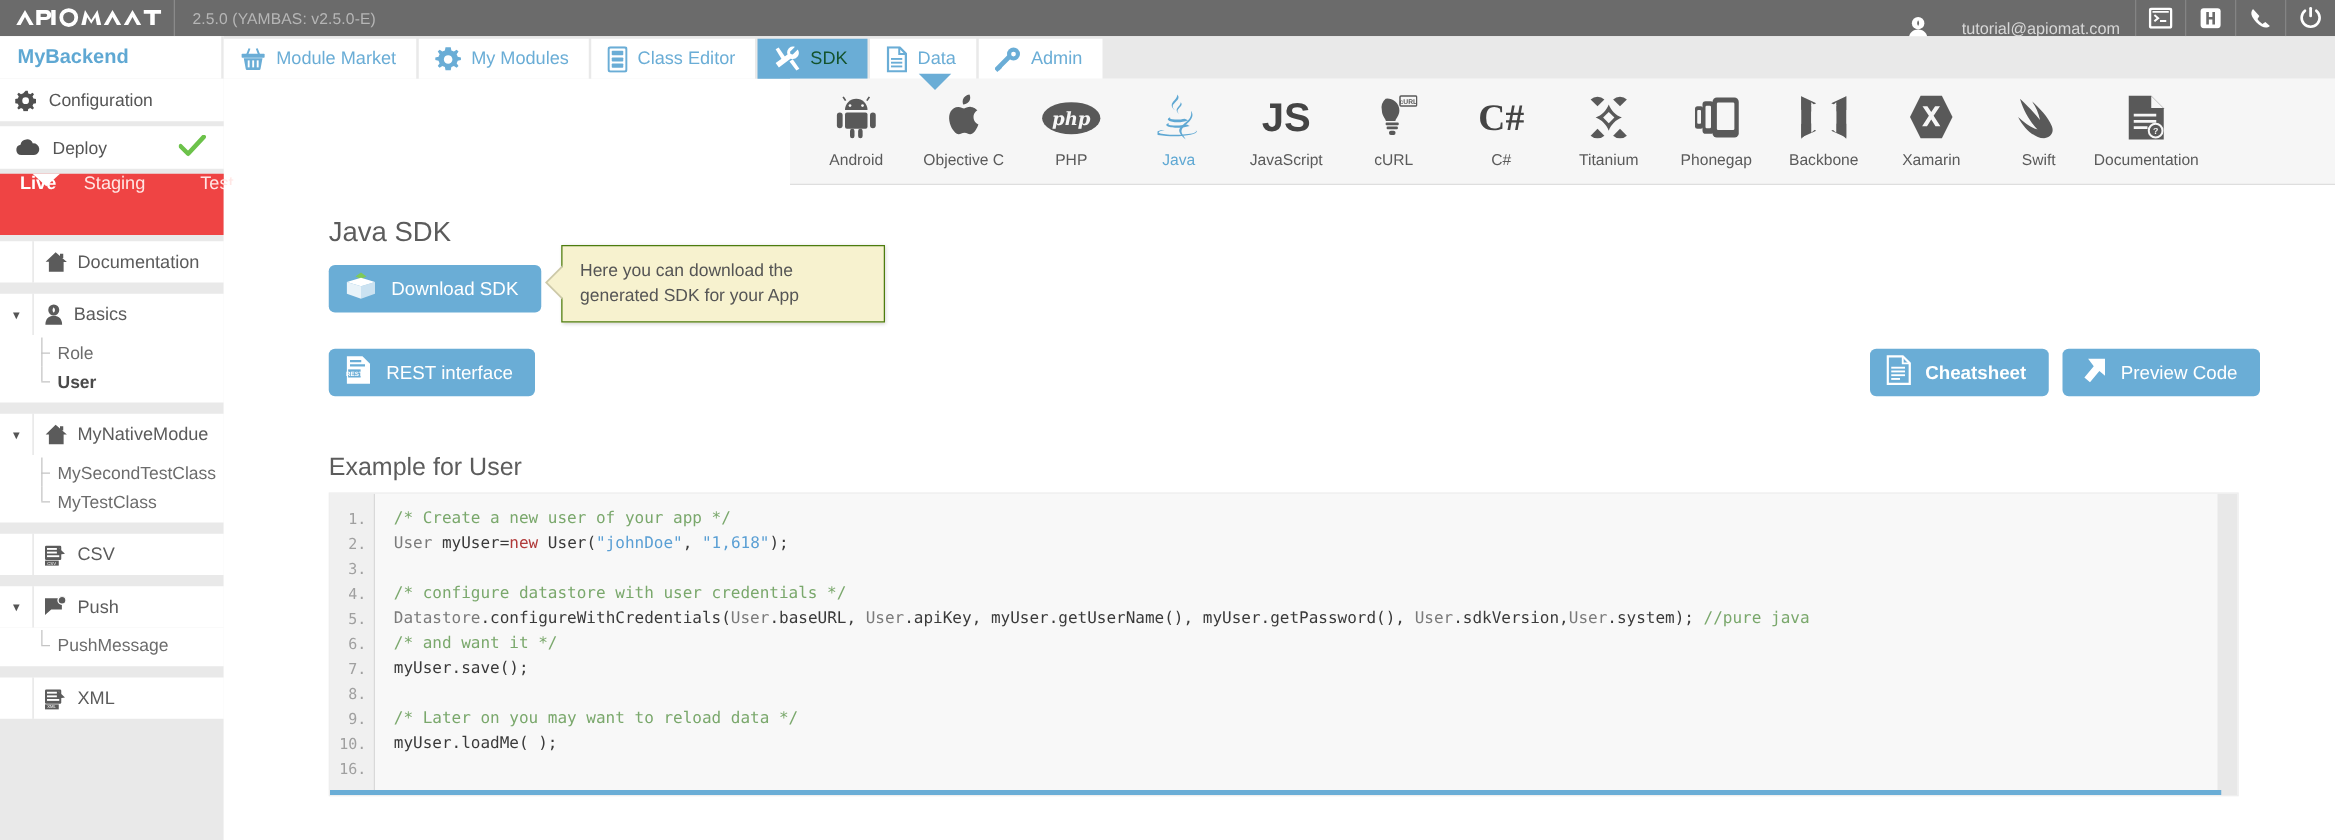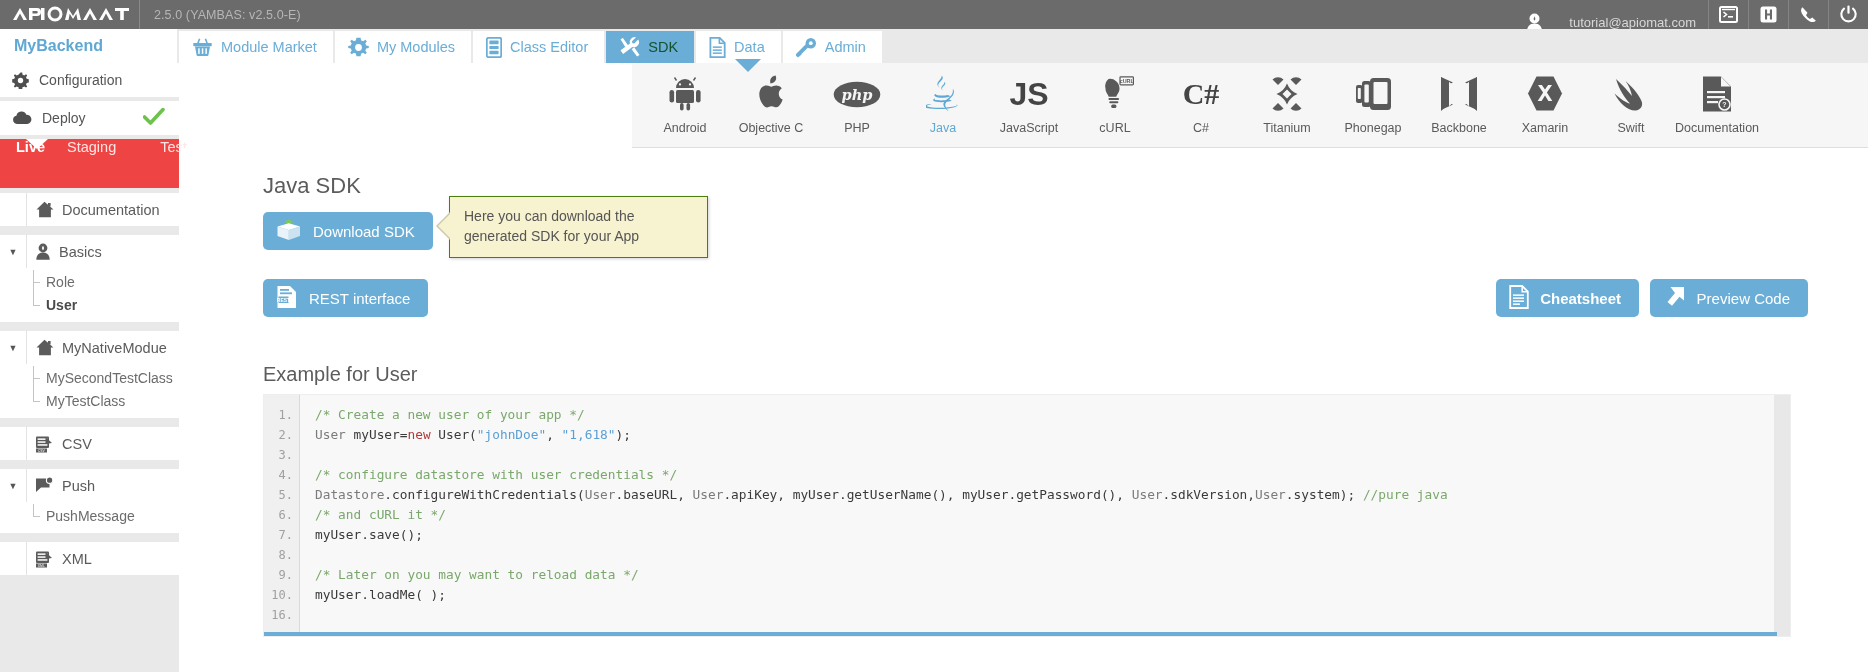--- a/index.html
+++ b/index.html
@@ -756,21 +756,21 @@
       <div>10.</div>
       <div>16.</div>
     </div>
 
     <div class="code-lines">
       <div class="ln"><span class="cm">/* Create a new user of your app */</span></div>
       <div class="ln"><span class="ty">User </span><span>myUser=</span><span class="kw">new</span><span> User(</span><span class="st">"johnDoe"</span><span>, </span><span class="st">"1,618"</span><span>);</span></div>
       <div class="ln">&nbsp;</div>
       <div class="ln"><span class="cm">/* configure datastore with user credentials */</span></div>
       <div class="ln"><span class="ty">Datastore</span><span>.configureWithCredentials(</span><span class="ty">User</span><span>.baseURL, </span><span class="ty">User</span><span>.apiKey, myUser.getUserName(), myUser.getPassword(), </span><span class="ty">User</span><span>.sdkVersion,</span><span class="ty">User</span><span>.system); </span><span class="cm">//pure java</span></div>
-      <div class="ln"><span class="cm">/* and cURL it */</span></div>
+      <div class="ln"><span class="cm">/* and want it */</span></div>
       <div class="ln"><span>myUser.save();</span></div>
       <div class="ln">&nbsp;</div>
       <div class="ln"><span class="cm">/* Later on you may want to reload data */</span></div>
       <div class="ln"><span>myUser.loadMe( );</span></div>
       <div class="ln">&nbsp;</div>
     </div>
 
     <div class="vs-right"></div>
     <div class="hs-bottom"></div>
   </div>

